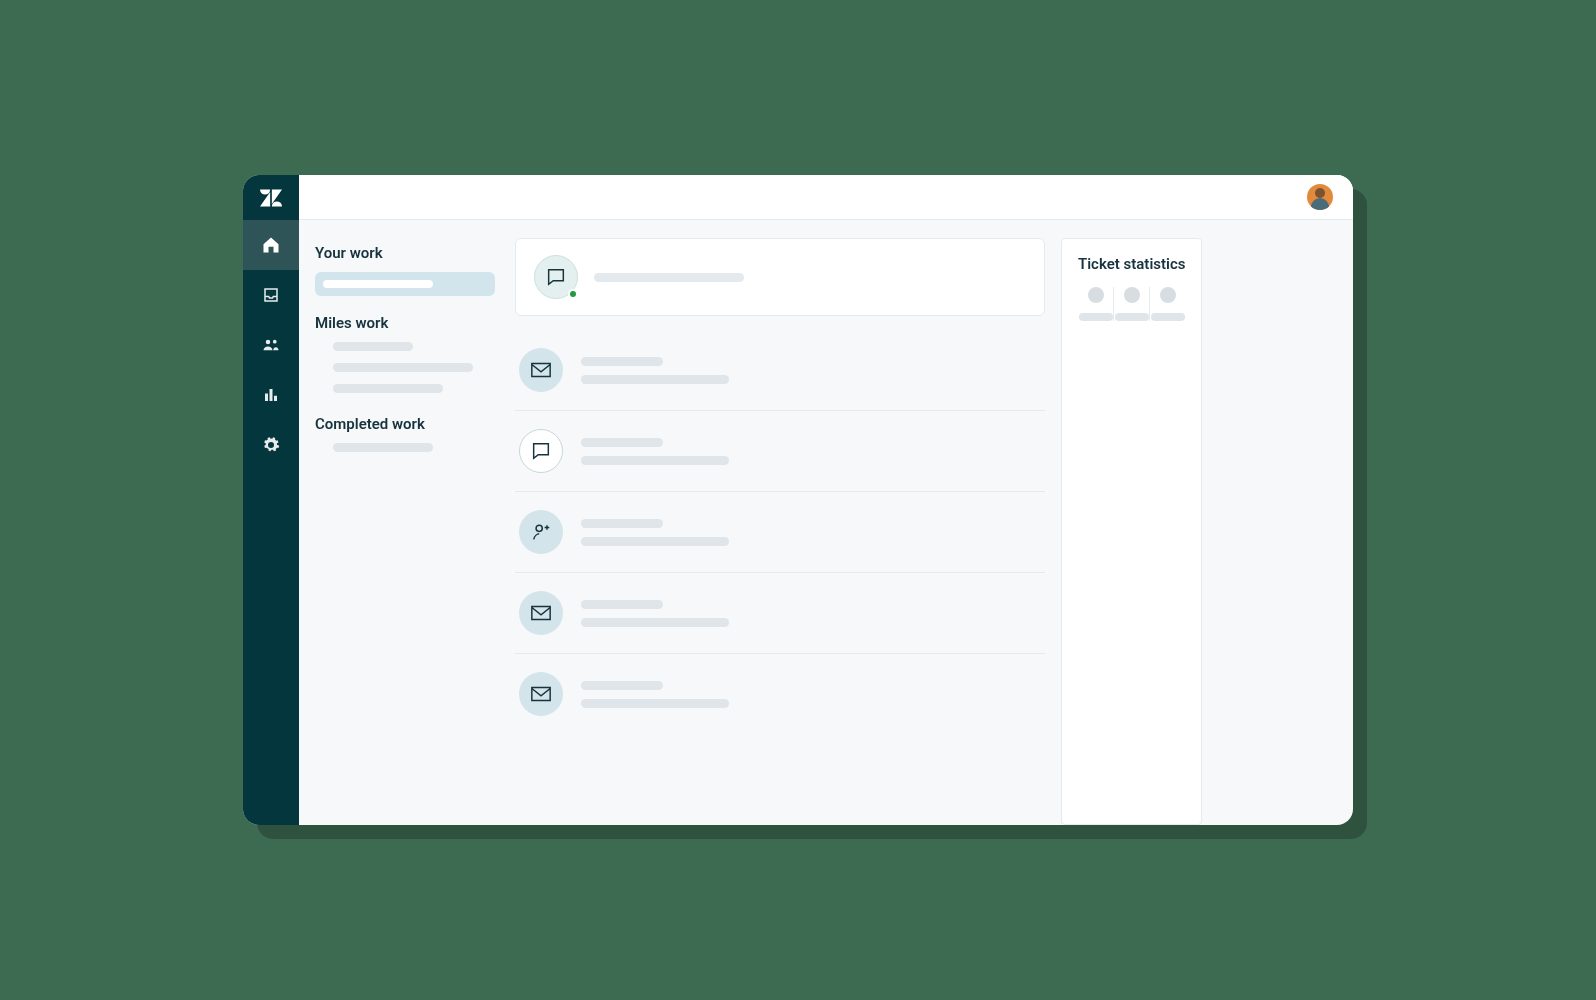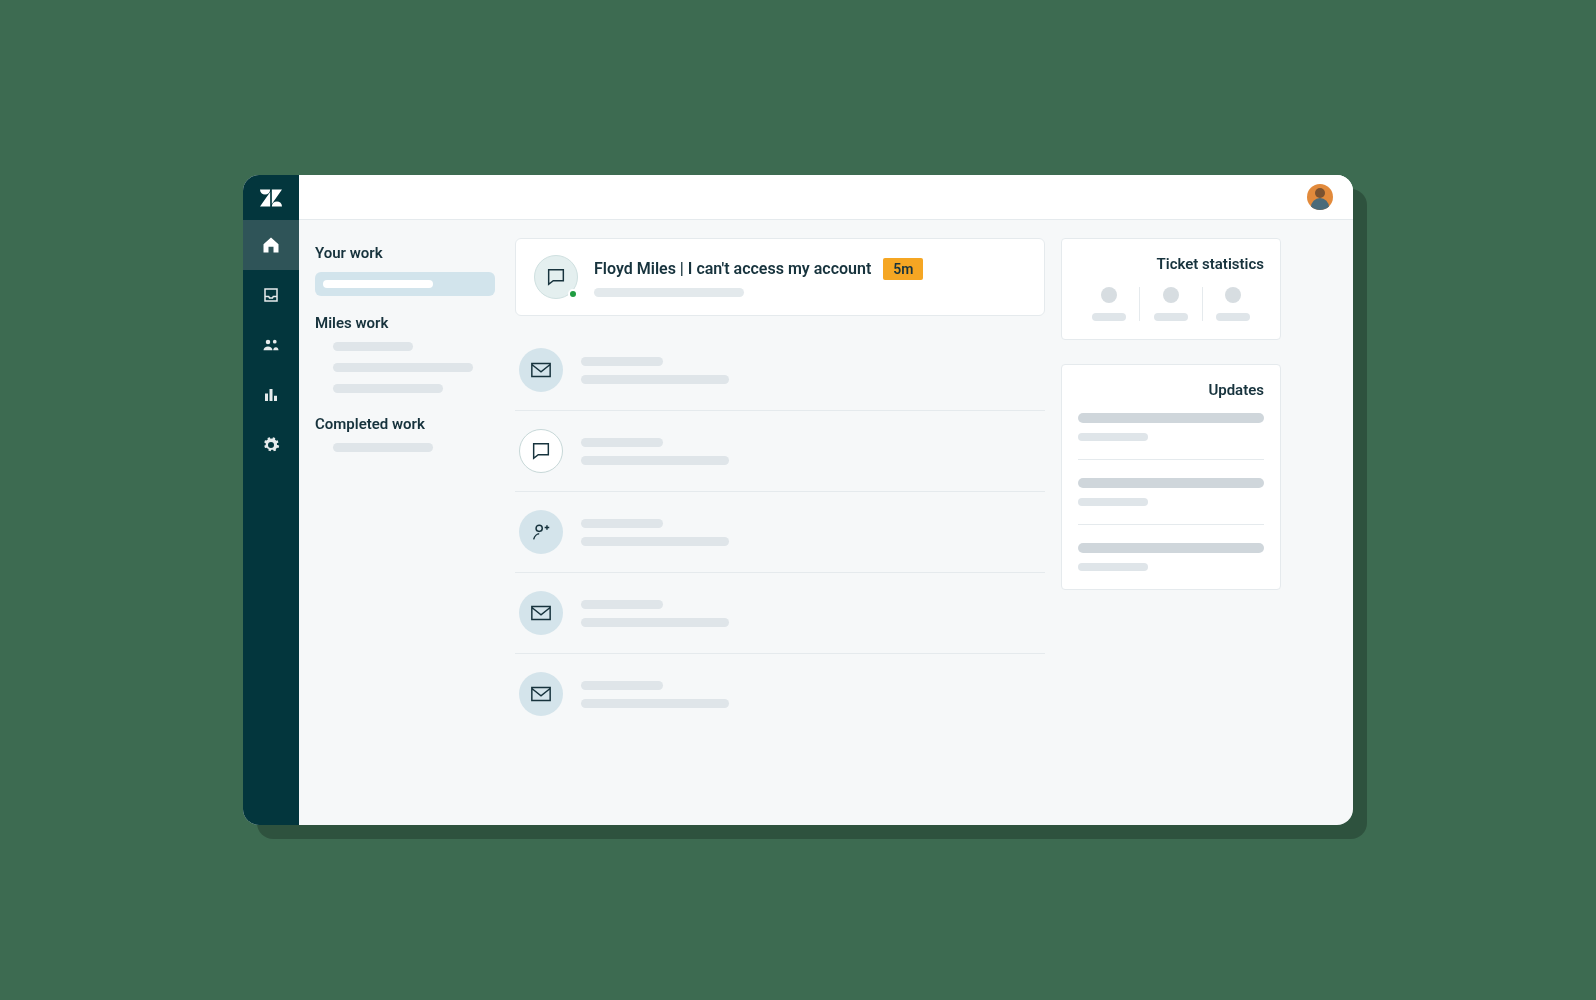--- a/index.html
+++ b/index.html
@@ -173,21 +173,21 @@
   .feed-row {
     display: flex;
     align-items: center;
     gap: 18px;
     padding: 18px 4px;
     border-bottom: 1px solid #e5eaed;
   }
   .feed-row:last-child { border-bottom: none; }
   .feed-body .line-a { width: 82px; height: 9px; border-radius: 5px; background: #dfe5e9; margin-bottom: 9px; }
   .feed-body .line-b { width: 148px; height: 9px; border-radius: 5px; background: #dfe5e9; }
-  .right-col { width: 220px; display: flex; flex-direction: column; gap: 24px; text-align: right; }
+  .right-col { width: 220px; display: flex; flex-direction: row; gap: 24px; }
   .card {
     background: #ffffff;
     border: 1px solid #e5eaed;
     border-radius: 4px;
     padding: 16px 16px 18px 16px;
   }
   .card-title {
     font-size: 15px;
     font-weight: 600;
     color: #17333d;
@@ -269,26 +269,20 @@
 
       <div class="feed-col">
         <div class="highlight-card">
           <div class="ticket-icon-wrap">
             <svg width="22" height="22" viewBox="0 0 24 24">
                 <path fill="none" stroke="#17333d" stroke-width="1.6" d="M4 4h16v12H9l-5 4V4z"></path>
               </svg>
             <span class="presence-dot"></span>
           </div>
           <div class="highlight-body">
-            <div class="highlight-title-row">
-              <span class="highlight-title">
-                <span>Floyd Miles</span><span> | </span><span>I can't access my account</span>
-              </span>
-              <span class="time-badge">5m</span>
-            </div>
             <div class="line-ph" style="width:150px;height:9px"></div>
           </div>
         </div>
 
         <div class="feed-row" style="border-top:none;margin-top:14px">
           <div class="ticket-icon-wrap soft">
             <svg width="22" height="18" viewBox="0 0 24 18">
                 <path fill="none" stroke="#17333d" stroke-width="1.6" d="M2 2h20v14H2z M2 3l10 8 10-8"></path>
               </svg>
           </div>
@@ -361,32 +355,17 @@
                 <div class="stat-dot"></div>
                 <div class="stat-bar"></div>
               </div>
             <div class="stat-cell">
                 <div class="stat-dot"></div>
                 <div class="stat-bar"></div>
               </div>
           </div>
         </div>
 
-        <div class="card">
-          <div class="card-title">Updates</div>
-          <div class="updates-block">
-              <div class="u-line-a"></div>
-              <div class="u-line-b"></div>
-            </div>
-          <div class="updates-block">
-              <div class="u-line-a"></div>
-              <div class="u-line-b"></div>
-            </div>
-          <div class="updates-block">
-              <div class="u-line-a"></div>
-              <div class="u-line-b"></div>
-            </div>
-        </div>
       </div>
 
     </div>
   </div>
 </div>
 
 </body></html>

